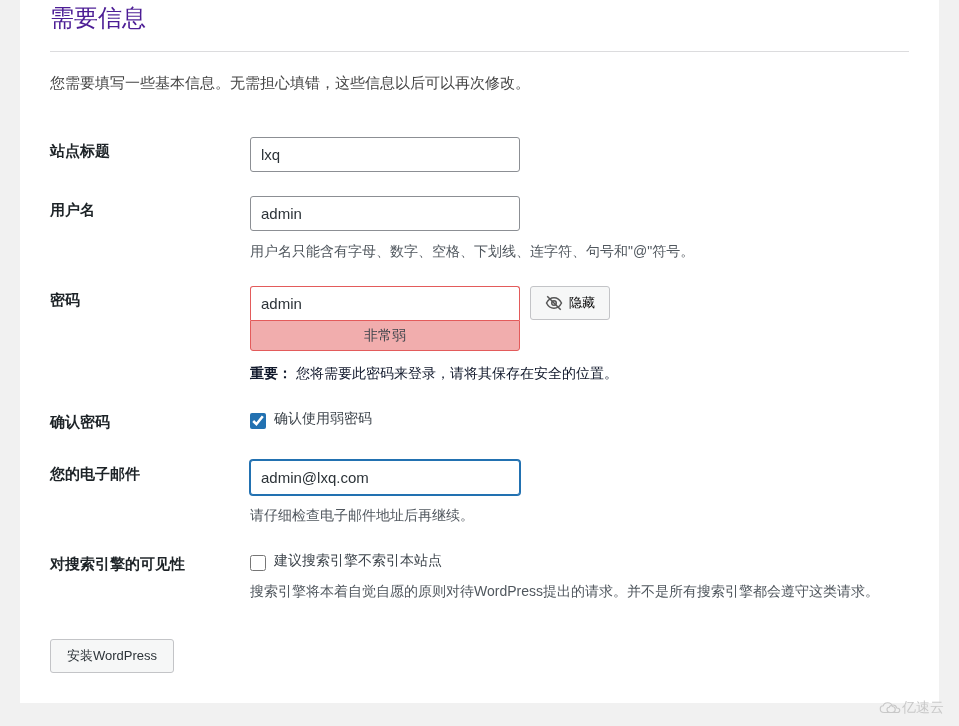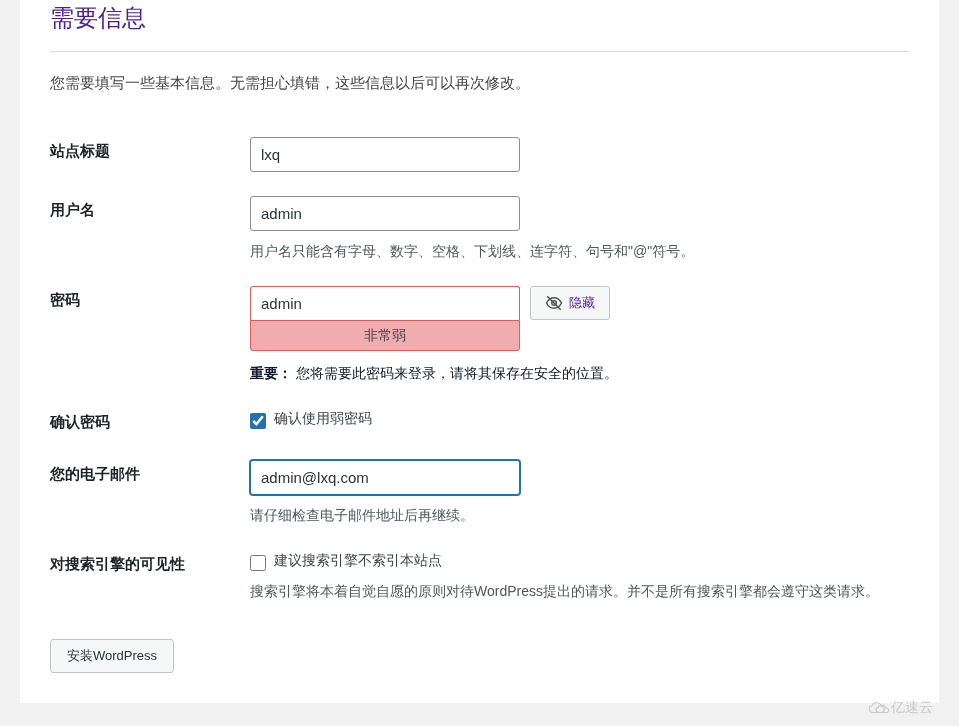--- a/index.html
+++ b/index.html
@@ -100,21 +100,21 @@
     .hide-button {
       display: inline-flex;
       align-items: center;
       gap: 6px;
       padding: 5px 14px;
       background: #f6f7f7;
       border: 1px solid #c3c4c7;
       border-radius: 3px;
       cursor: pointer;
       font-size: 13px;
-      color: #4c1d95;
+      color: #000000;
       height: 34px;
     }
     .eye-icon {
       width: 18px;
       height: 18px;
     }
     .important-note {
       margin-top: 12px;
       font-size: 14px;
       color: #0f172a;
@@ -145,21 +145,21 @@
       background: #f6f7f7;
       border: 1px solid #c3c4c7;
       border-radius: 3px;
       cursor: pointer;
       font-size: 13px;
       color: #2c3338;
     }
     .watermark {
       position: fixed;
       bottom: 8px;
-      right: 26px;
+      right: 15px;
       color: #c8c8c8;
       font-size: 14px;
       display: flex;
       align-items: center;
       gap: 0;
     }
     .cloud-icon {
       width: 24px;
       height: 16px;
     }

